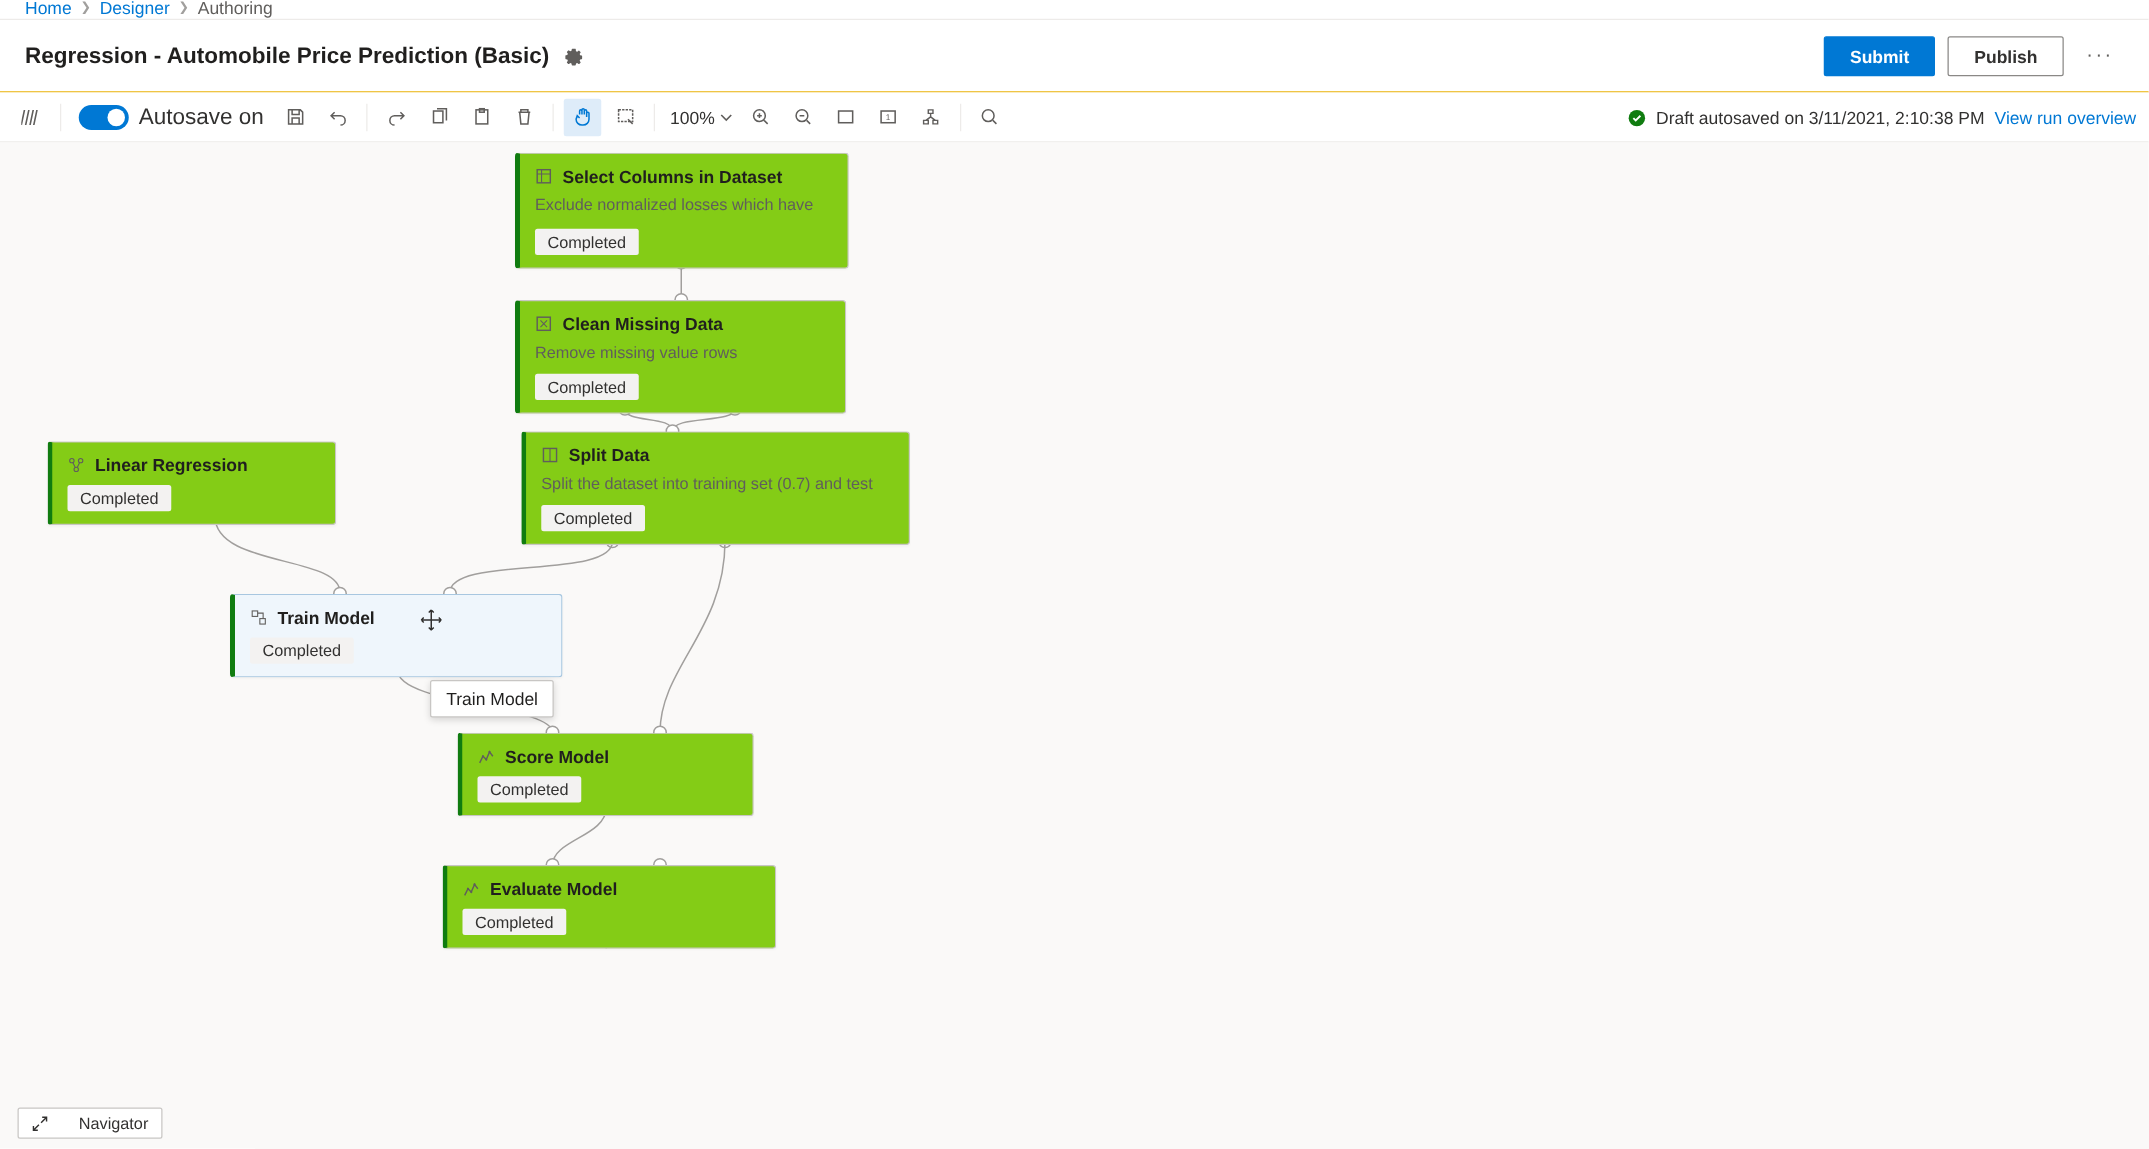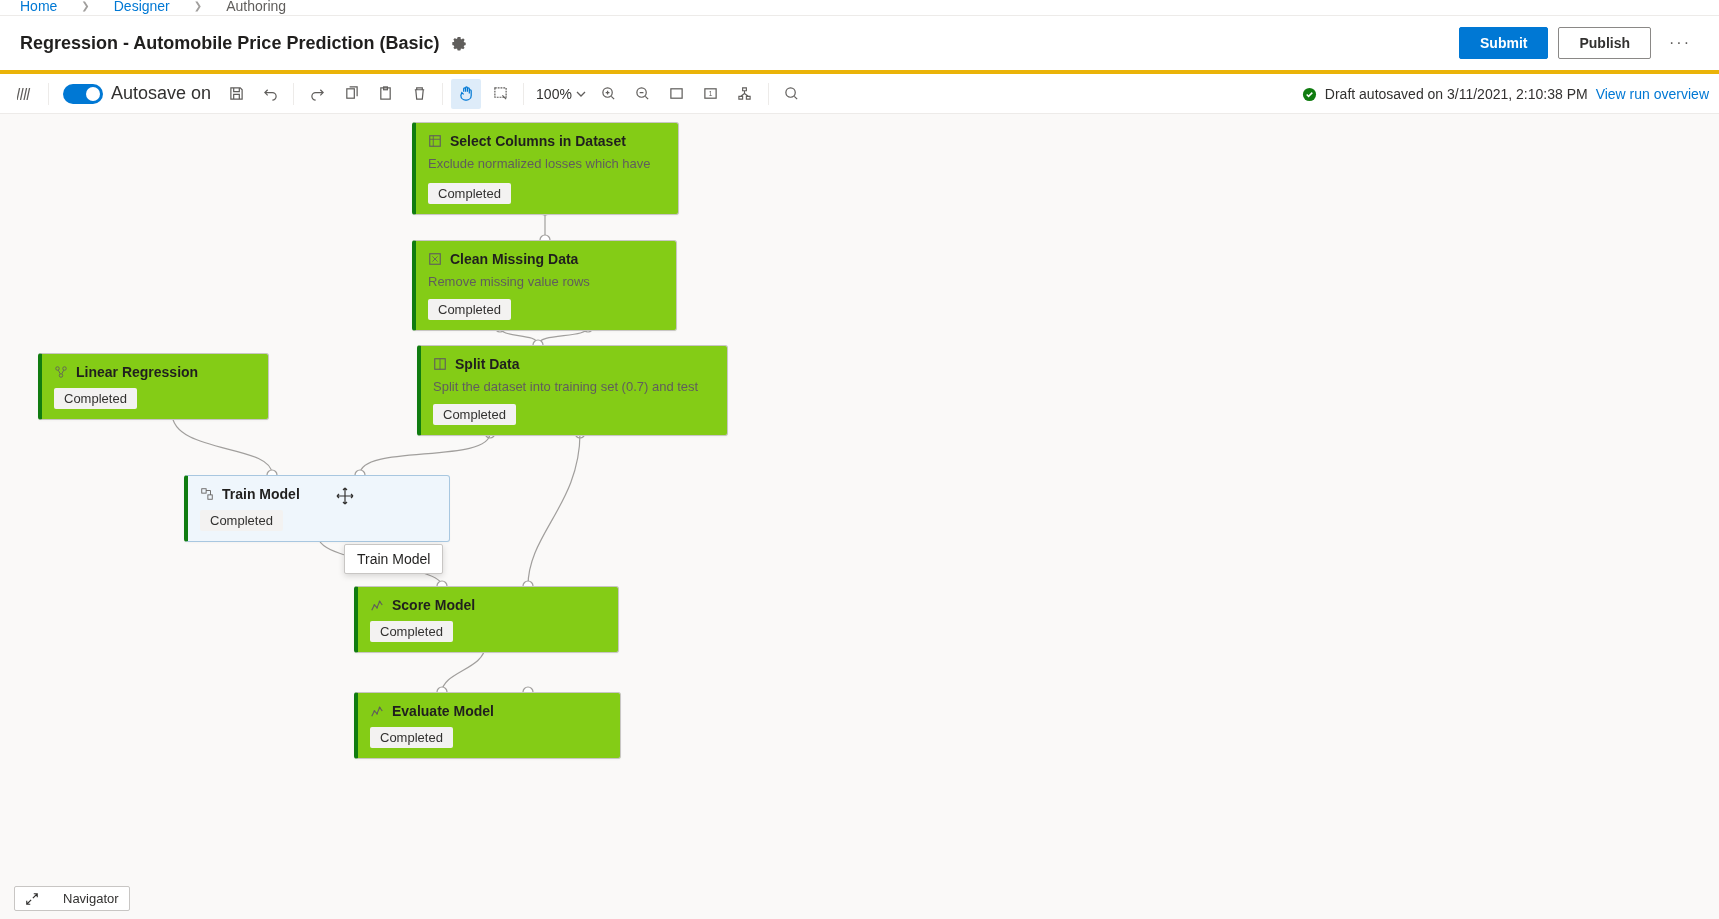--- a/index.html
+++ b/index.html
@@ -11,34 +11,34 @@
   width: 1719px;
   height: 919px;
   overflow: hidden;
   position: relative;
 }
 .breadcrumb {
   display: flex;
   align-items: center;
   padding: 0 20px;
   height: 16px;
-  gap: 24px;
+  gap: 7px;
   font-size: 14px;
   border-bottom: 1px solid #edebe9;
   padding-bottom: 4px;
 }
 .breadcrumb a { color: #0078d4; text-decoration: none; }
 .breadcrumb .sep { color: #a19f9d; font-size: 10px; }
 .breadcrumb .current { color: #605e5c; }
 .header {
   display: flex;
   align-items: center;
   justify-content: space-between;
   padding: 10px 20px;
-  border-bottom: 4px solid #eab308;
+  border-bottom: 1px solid #eab308;
   height: 58px;
 }
 .header-left { display: flex; align-items: center; gap: 12px; }
 .pipeline-title { font-size: 18px; font-weight: 600; color: #201f1e; }
 .gear-icon { color: #605e5c; cursor: pointer; display:inline-flex; }
 .header-right { display: flex; align-items: center; gap: 10px; }
 .btn {
   padding: 6px 20px;
   border-radius: 2px;
   font-size: 14px;
@@ -377,21 +377,21 @@
   </div>
 
   <div class="tooltip" style="left:344px; top:430px;">Train Model</div>
 
   <div class="move-cursor" style="left:336px; top:373px;">
     <svg width="18" height="18" viewBox="0 0 18 18">
         <path fill="none" stroke="#323130" stroke-width="1.2" d="M9 1v16M1 9h16M9 1l-2 2M9 1l2 2M9 17l-2-2M9 17l2-2M1 9l2-2M1 9l2 2M17 9l-2-2M17 9l-2 2"></path>
       </svg>
   </div>
 
-  <div class="node" style="left:354px; top:472px; width:265px;">
+  <div class="node" style="left:366px; top:472px; width:237px;">
     <div class="node-header">
       <span class="node-icon">
           <svg width="14" height="14" viewBox="0 0 16 16">
             <path d="M2 14l3-6 3 3 3-7 3 4" fill="none" stroke="currentColor" stroke-width="1.3"></path>
             <circle cx="5" cy="8" r="1" fill="currentColor"></circle>
             <circle cx="8" cy="11" r="1" fill="currentColor"></circle>
             <circle cx="11" cy="4" r="1" fill="currentColor"></circle>
           </svg>
         </span>
       <span>Score Model</span>

